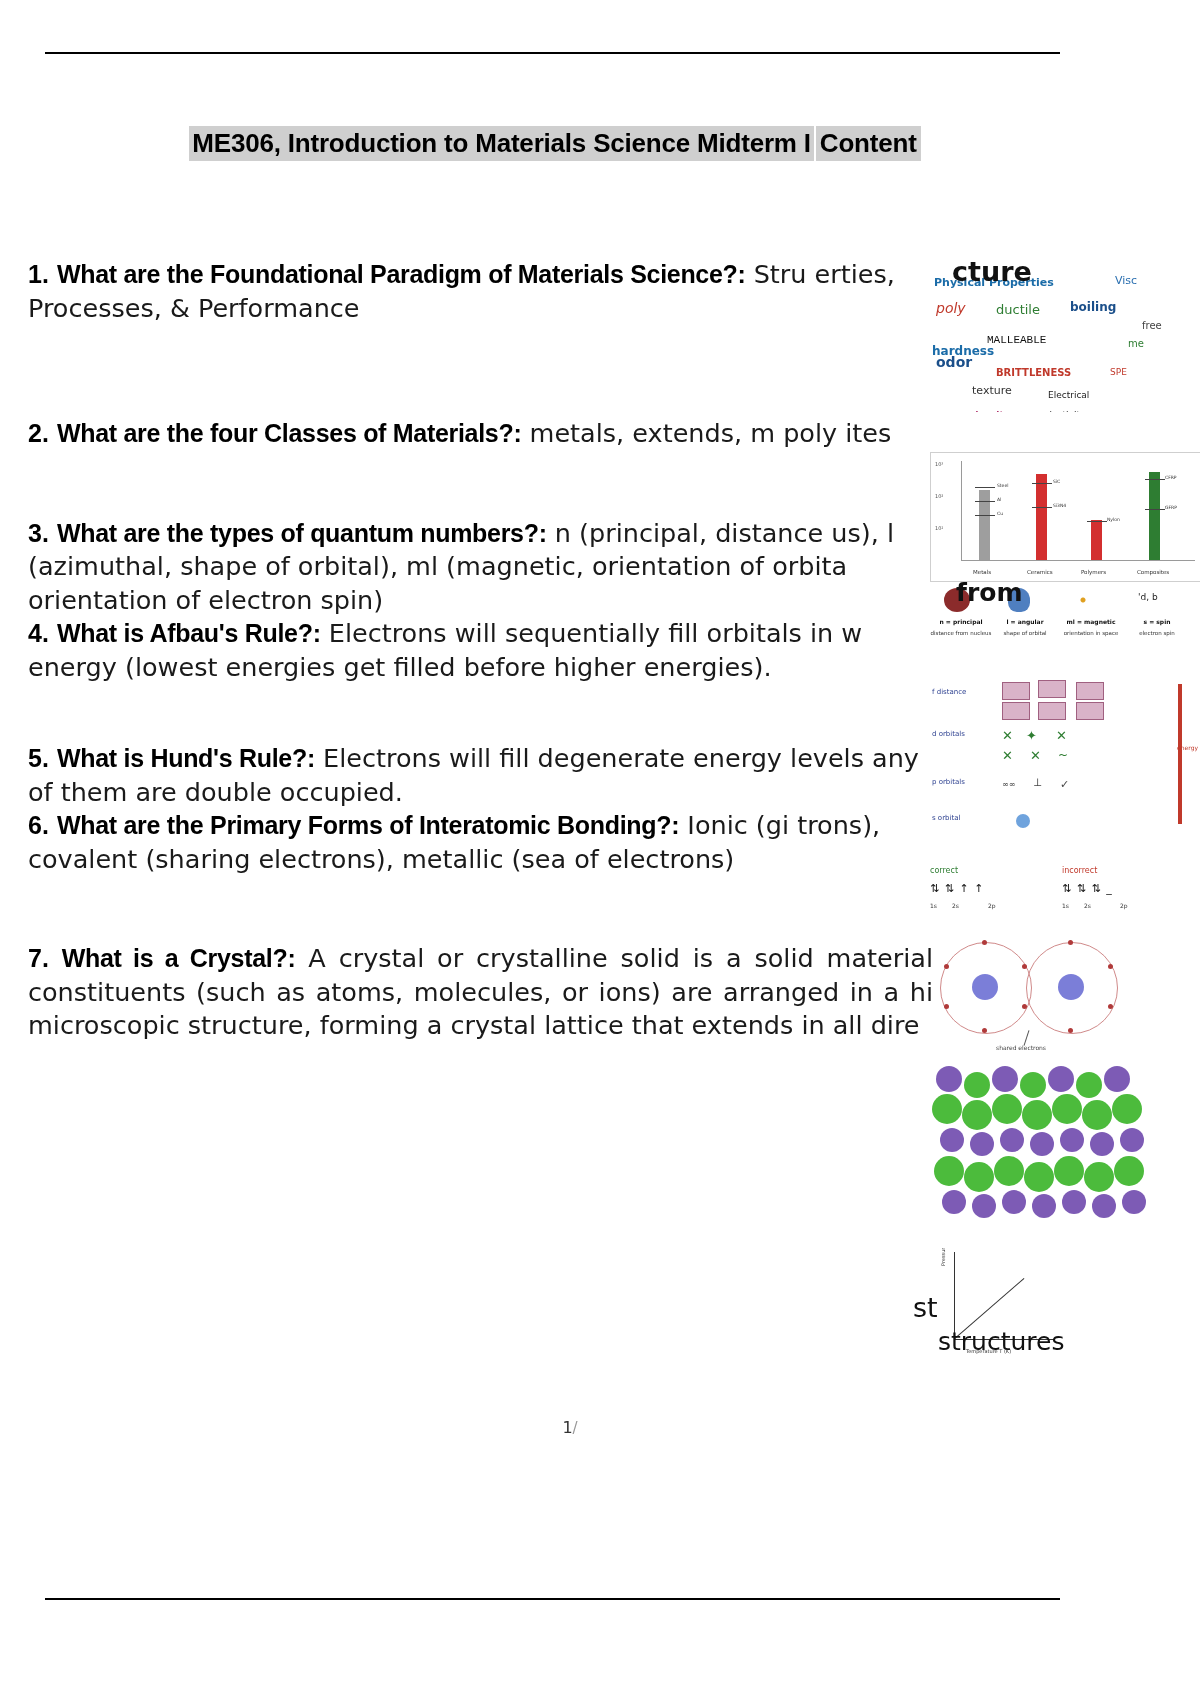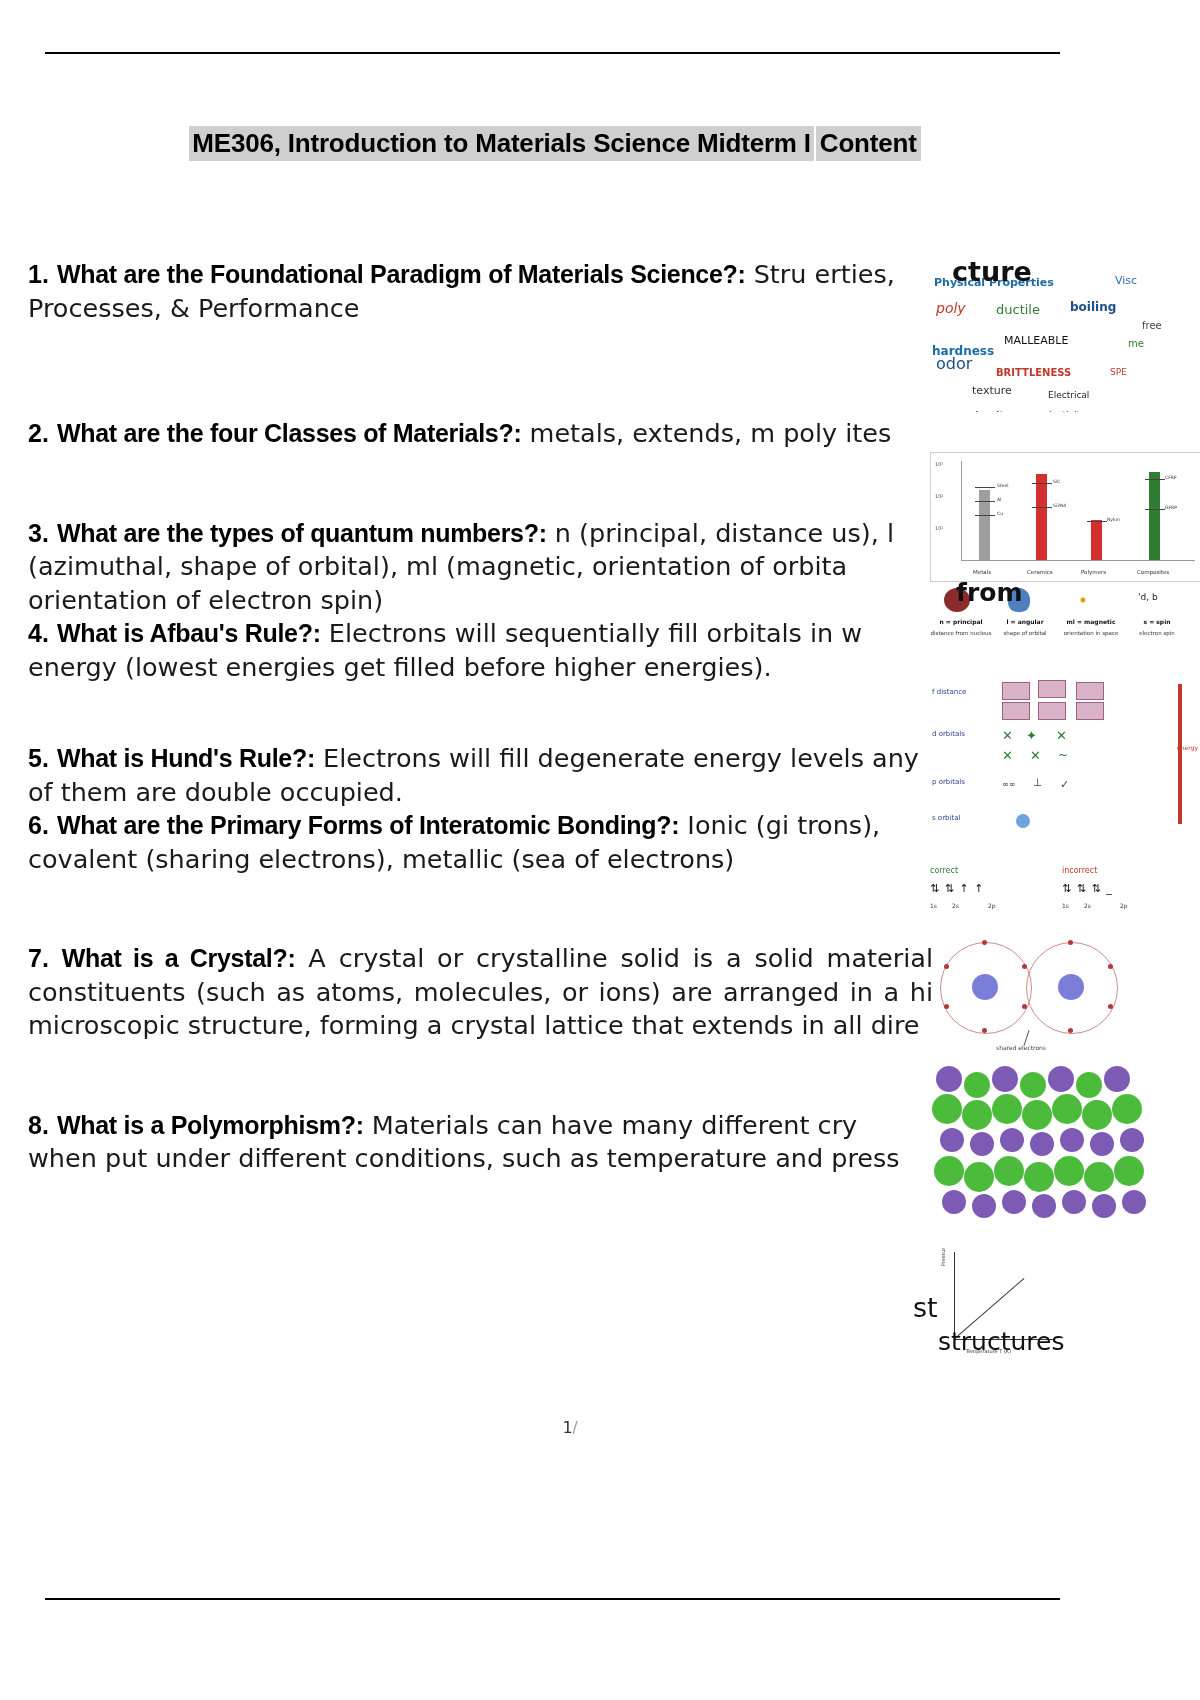--- a/index.html
+++ b/index.html
@@ -218,23 +218,23 @@
   </div>
 
   <div class="fig" id="fig-properties">
     <span style="left:4px; top:14px; color:#1b6ca8; font-weight:bold; font-size:11px;">Physical Properties</span>
     <span style="left:185px; top:12px; color:#2a6fb0; font-size:11px;">Visc</span>
     <span style="left:6px;  top:38px; color:#c0392b; font-size:14px; font-style:italic;">poly</span>
     <span style="left:66px; top:40px; color:#2e7d32; font-size:13px;">ductile</span>
     <span style="left:140px;top:38px; color:#1b4f8a; font-weight:bold; font-size:12px;">boiling</span>
     <span style="left:2px;  top:62px; color:#1b6ca8; font-weight:bold; font-size:12px;margin-top:20px;">hardness</span>
     <span style="left:212px;top:58px; color:#444; font-size:10px;">free</span>
-    <span style="left:74px; top:72px; color:#111; font-size:11px;">MALLEABLE</span>
+    <span style="left:57px; top:72px; color:#111; font-size:11px;font-family:Liberation Mono, monospace;">MALLEABLE</span>
     <span style="left:198px;top:76px; color:#2e7d32; font-size:10px;">me</span>
-    <span style="left:6px;  top:92px; color:#1b4f8a; font-weight:normal; font-size:16px;">odor</span>
+    <span style="left:6px;  top:92px; color:#1b4f8a; font-weight:bold; font-size:14px;">odor</span>
     <span style="left:66px; top:105px; color:#c0392b; font-weight:bold; font-size:10px;">BRITTLENESS</span>
     <span style="left:180px;top:105px; color:#c0392b; font-size:9px;">SPE</span>
     <span style="left:42px; top:122px; color:#333; font-size:11px;">texture</span>
     <span style="left:118px;top:128px; color:#222; font-size:9px;">Electrical</span>
     <span style="left:42px; top:148px; color:#b0306a; font-weight:bold; font-size:9px;">density</span>
     <span style="left:100px;top:148px; color:#222; font-size:9px;">conductivity</span>
   </div>
   <div class="fig-cap-ghost" id="ghost-structure">cture</div>
 
   <div class="fig" id="fig-classes">
@@ -440,24 +440,20 @@
     <div class="qa gap-xs w-c">
       <span class="num">6.</span>
       <span class="q">What are the Primary Forms of Interatomic Bonding?:</span><span class="a"> Ionic (gi trons), covalent (sharing electrons), metallic (sea of electrons)</span>
     </div>
 
     <div class="qa gap-md w-a justify">
       <span class="num">7.</span>
       <span class="q">What is a Crystal?:</span><span class="a"> A crystal or crystalline solid is a solid material constituents (such as atoms, molecules, or ions) are arranged in a hi microscopic structure, forming a crystal lattice that extends in all dire</span>
     </div>
 
-    <div class="qa gap-md w-c">
-      <span class="num">8.</span>
-      <span class="q">What is a Polymorphism?:</span><span class="a"> Materials can have many different cry when put under different conditions, such as temperature and press</span>
-    </div>
 
   </div>
 
   <div class="footer">
     <span>1</span><span class="slash">/</span>
   </div>
 
 </div>
 
 </body></html>

